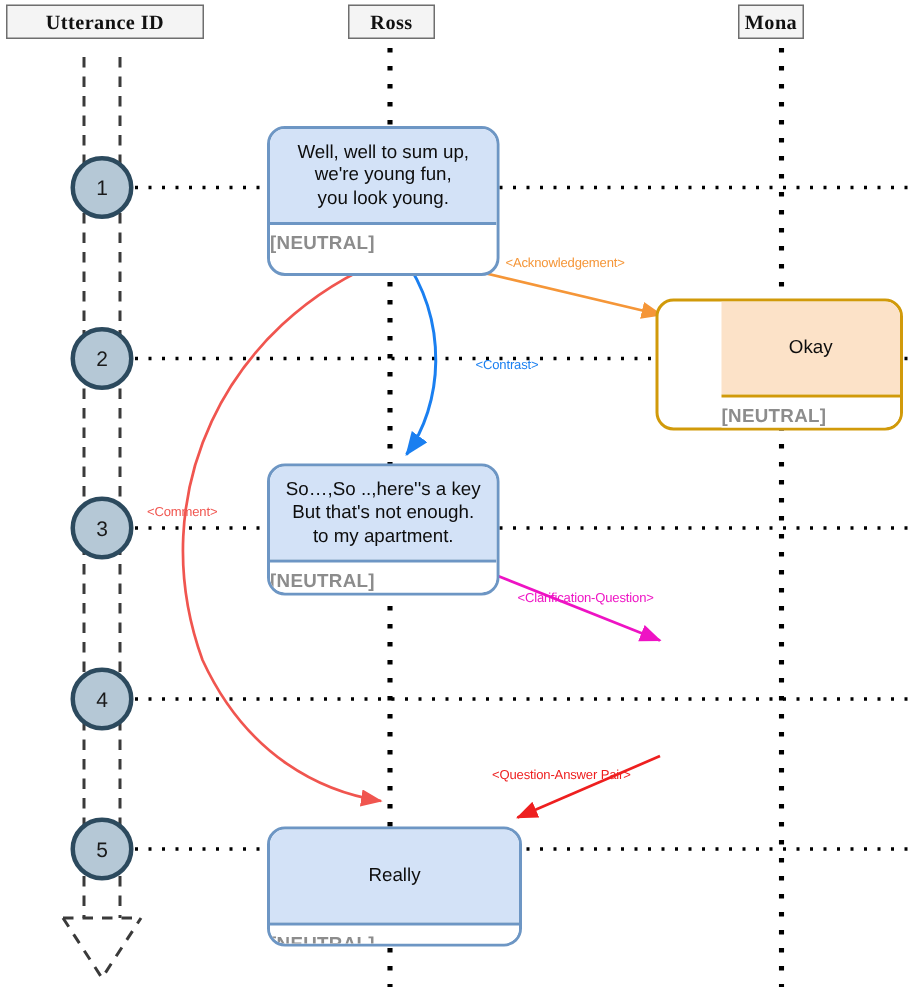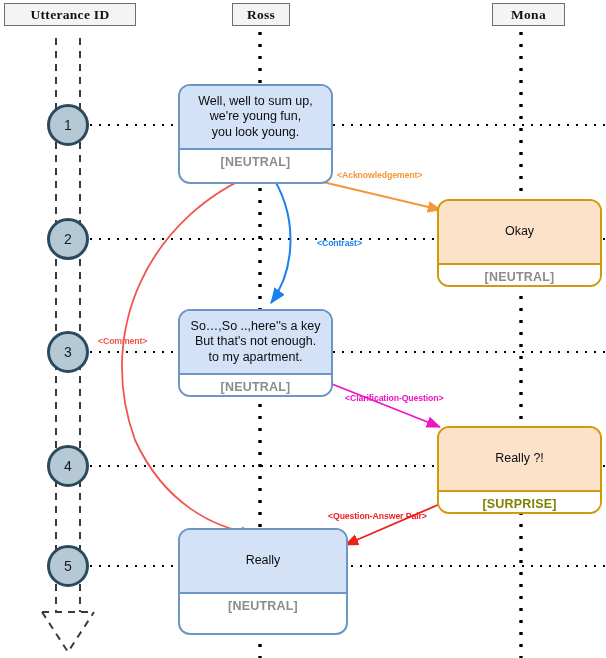--- a/index.html
+++ b/index.html
@@ -73,42 +73,41 @@
     color: #0d0d0d;
     line-height: 15.5px;
     display: flex;
     flex-direction: column;
     align-items: center;
     justify-content: center;
   }
   .utt-box .emo {
     box-sizing: border-box;
     width: 100%;
-    text-align: center;
     font-size: 12.5px;
     font-weight: bold;
     background: #ffffff;
     line-height: 24px;
     letter-spacing: .2px;
   }
   
   .utt-box.blue { border: 2.2px solid #6d96c4; }
   .utt-box.blue .body { background: #d3e2f7; }
   .utt-box.blue .emo  { border-top: 2px solid #6d96c4; color: #8c8c8c; }
   
-  .utt-box.orange { border: 2.4px solid #d19a0a; }
+  .utt-box.orange { border: 2.4px solid #d19a0a; padding-left: 42px; }
   .utt-box.orange .body { background: #fce2c8; }
   .utt-box.orange .emo  { border-top: 2.2px solid #d19a0a; color: #8c8c8c; }
   .utt-box.orange .emo.surprise { color: #808000; }
 
   
   .rel-label {
     position: absolute;
     font-size: 8.7px;
-    font-weight: bold;
+    font-weight: normal;
     white-space: nowrap;
     letter-spacing: -.1px;
   }
 </style>
 </head>
 <body>
 
 <div id="stage">
 
   <svg class="layer" viewBox="0 0 606 658">
@@ -174,21 +173,21 @@
       <path d="M440,504 L345,545" stroke="#ee1f1f" stroke-width="1.8" fill="none" marker-end="url(#ah-red2)"></path>
     </g>
   </svg>
 
   <div class="col-header" style="left:4px; top:3px; width:132px;">
     <span>Utterance ID</span>
   </div>
   <div class="col-header" style="left:232px; top:3px; width:58px;">
     <span>Ross</span>
   </div>
-  <div class="col-header" style="left:492px; top:3px; width:73px;">
+  <div class="col-header" style="left:492px; top:3px; width:44px;">
     <span>Mona</span>
   </div>
 
   <div class="utt-circle" style="left:47px; top:104px;">
     <span>1</span>
   </div>
   <div class="utt-circle" style="left:47px; top:218px;">
     <span>2</span>
   </div>
   <div class="utt-circle" style="left:47px; top:331px;">
@@ -219,28 +218,22 @@
 
   <div class="utt-box blue" style="left:178px; top:309px; width:155px; height:88px;">
     <div class="body" style="height:62px;">
       <div>So…,So ..,here''s a key</div>
       <div>But that's not enough.</div>
       <div>to my apartment.</div>
     </div>
     <div class="emo">[NEUTRAL]</div>
   </div>
 
-  <div class="utt-box orange" style="left:437px; top:426px; width:165px; height:88px;">
-    <div class="body" style="height:62px;">
-      <div>Really ?!</div>
-    </div>
-    <div class="emo surprise">[SURPRISE]</div>
-  </div>
-
-  <div class="utt-box blue" style="left:178px; top:528px; width:170px; height:107px;">
+
+  <div class="utt-box blue" style="left:178px; top:551px; width:170px; height:80px;">
     <div class="body" style="height:62px;">
       <div>Really</div>
     </div>
     <div class="emo">[NEUTRAL]</div>
   </div>
 
   <div class="rel-label" style="left:337px; top:170px; color:#f59638;">&lt;Acknowledgement&gt;</div>
 
   <div class="rel-label" style="left:269px; top:238px; color:#1a7ff0;margin-left:48px;">&lt;Contrast&gt;</div>
 

